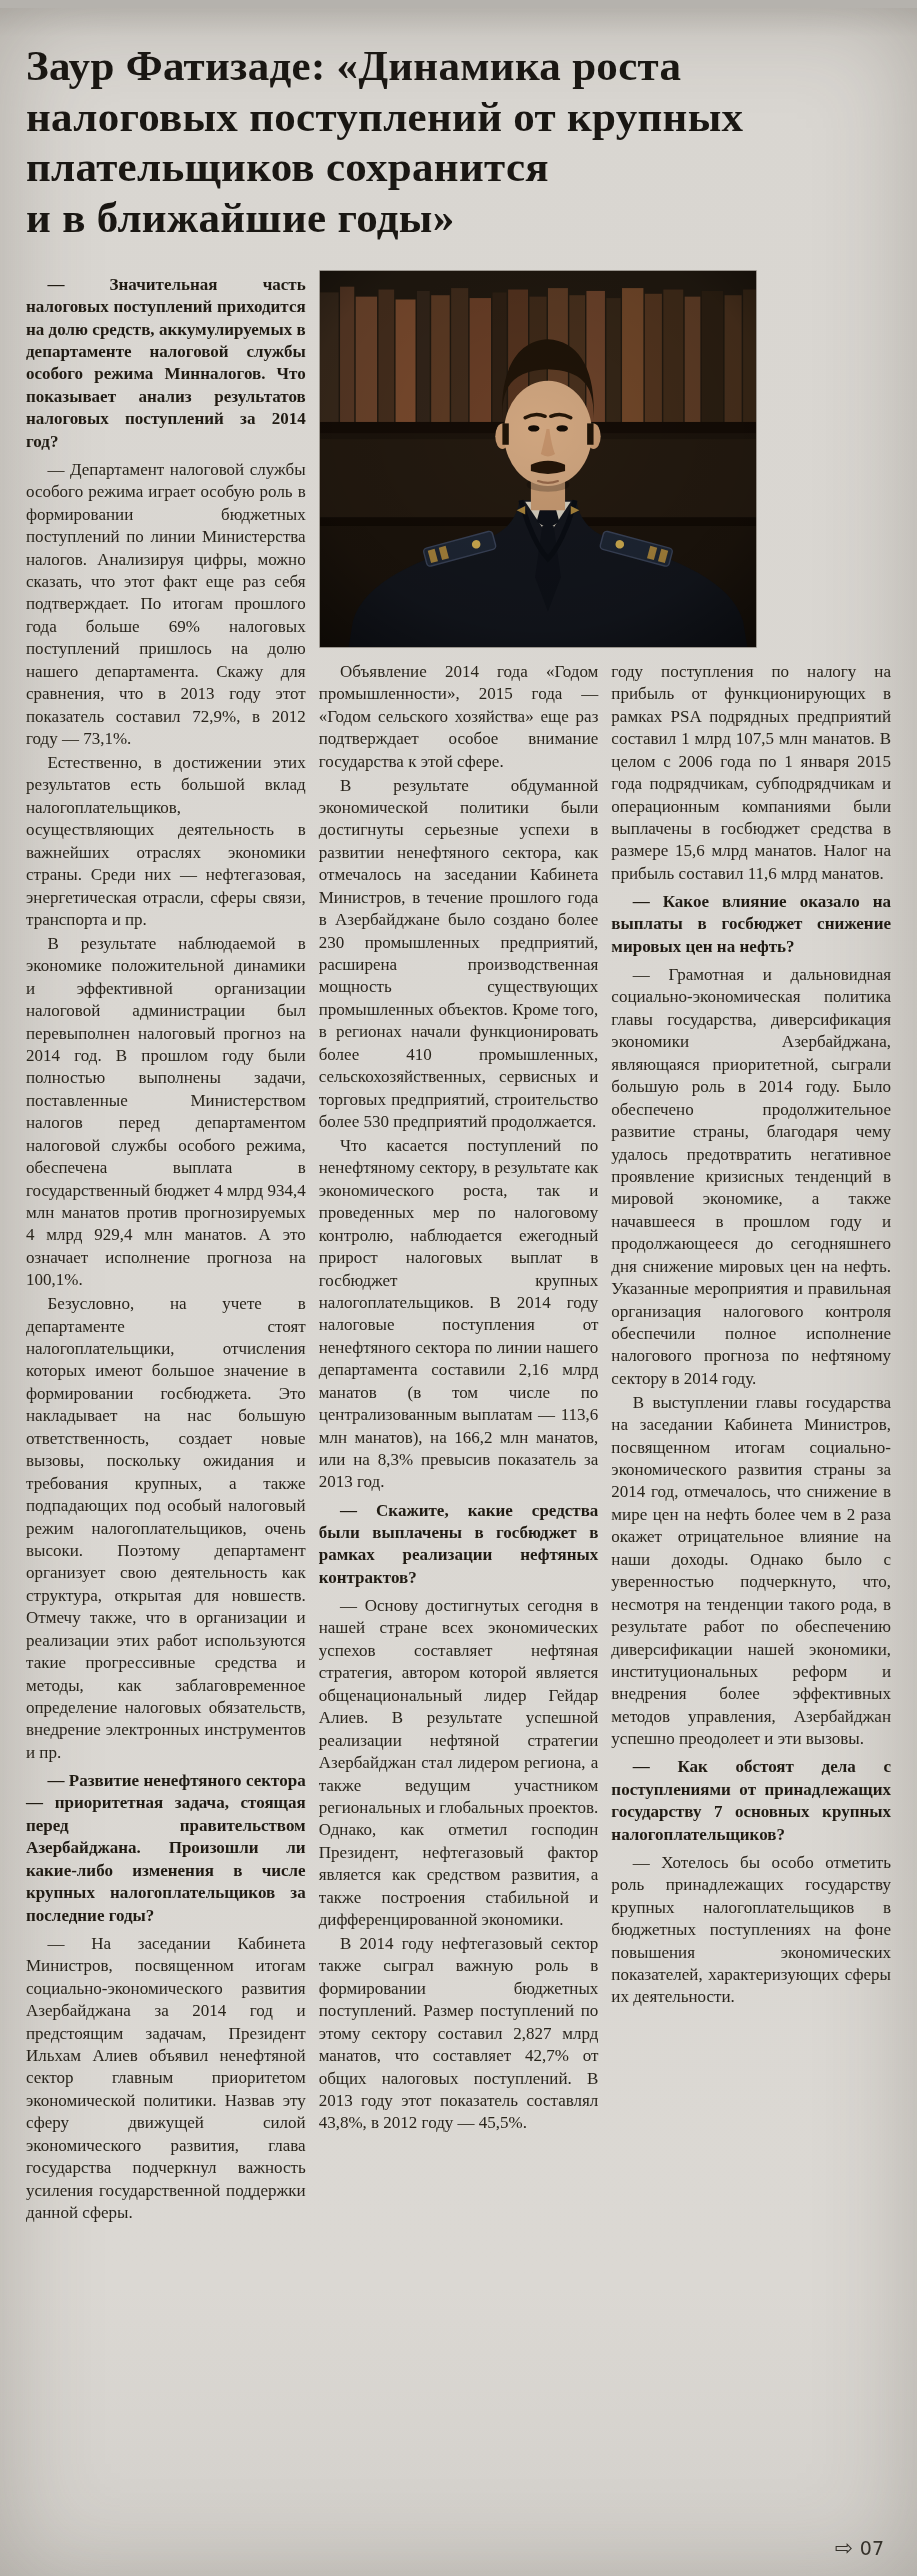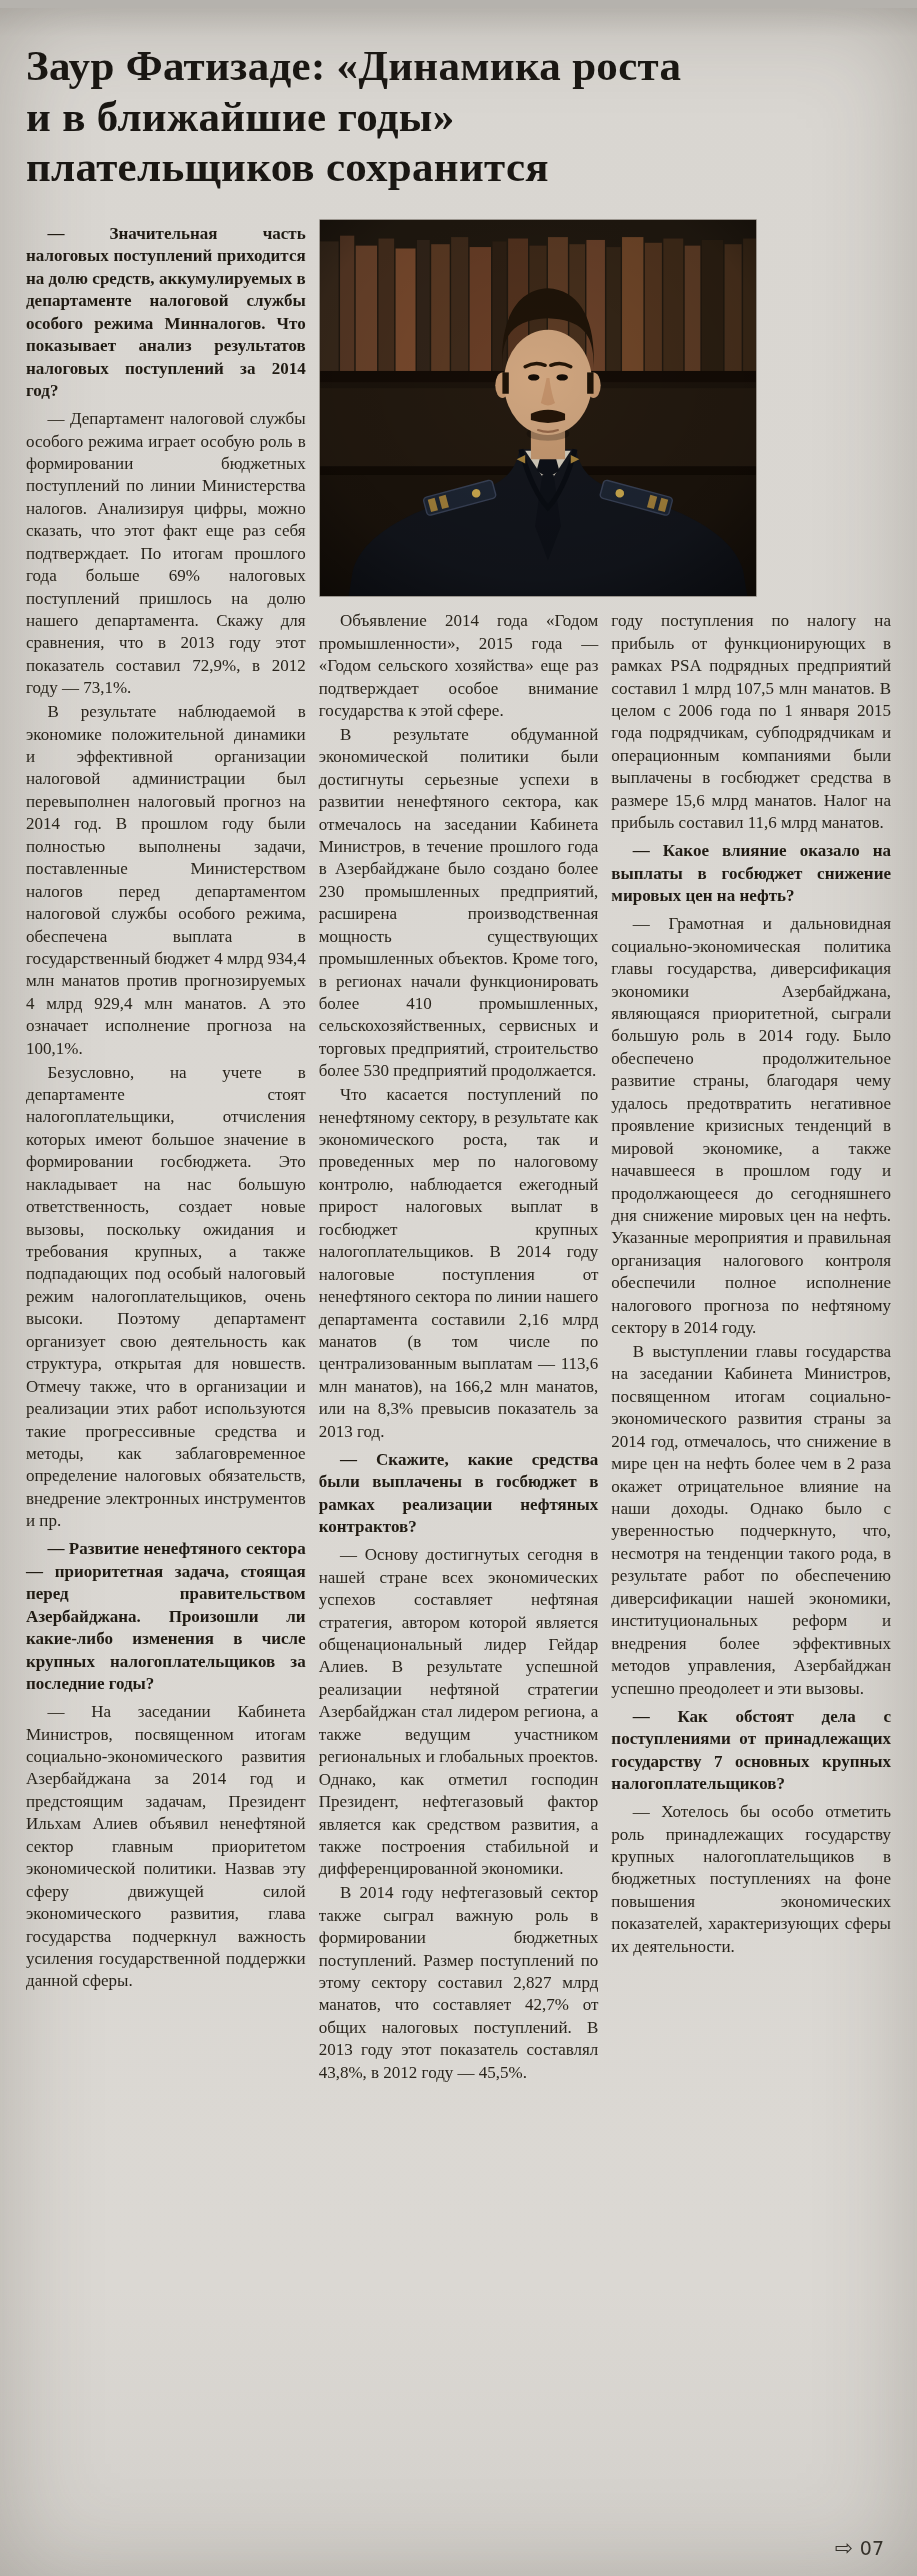--- a/index.html
+++ b/index.html
@@ -61,30 +61,32 @@
   .page-footer .arrow { font-size: 21.4px; }
 </style>
 </head>
 <body>
 
 <div class="page">
 
   <header class="masthead">
     <h1 class="title">
       <span class="title-line">Заур Фатизаде: «Динамика роста</span>
+      <span class="title-line">налоговых поступлений от крупных</span>
+      <span class="title-line">плательщиков сохранится</span>
       <span class="title-line">и в ближайшие годы»</span>
-      <span class="title-line">плательщиков сохранится</span>
     </h1>
   </header>
 
   <main class="content">
 
     <section class="col">
         <p class="para bold">— Значительная часть налоговых поступлений приходится на долю средств, аккумулируемых в департаменте налоговой службы особого режима Минналогов. Что показывает анализ результатов налоговых поступлений за 2014 год?</p>
         <p class="para normal">— Департамент налоговой службы особого режима играет особую роль в формировании бюджетных поступлений по линии Министерства налогов. Анализируя цифры, можно сказать, что этот факт еще раз себя подтверждает. По итогам прошлого года больше 69% налоговых поступлений пришлось на долю нашего департамента. Скажу для сравнения, что в 2013 году этот показатель составил 72,9%, в 2012 году — 73,1%.</p>
+        <p class="para normal">Естественно, в достижении этих результатов есть большой вклад налогоплательщиков, осуществляющих деятельность в важнейших отраслях экономики страны. Среди них — нефтегазовая, энергетическая отрасли, сферы связи, транспорта и пр.</p>
         <p class="para normal">В результате наблюдаемой в экономике положительной динамики и эффективной организации налоговой администрации был перевыполнен налоговый прогноз на 2014 год. В прошлом году были полностью выполнены задачи, поставленные Министерством налогов перед департаментом налоговой службы особого режима, обеспечена выплата в государственный бюджет 4 млрд 934,4 млн манатов против прогнозируемых 4 млрд 929,4 млн манатов. А это означает исполнение прогноза на 100,1%.</p>
         <p class="para normal">Безусловно, на учете в департаменте стоят налогоплательщики, отчисления которых имеют большое значение в формировании госбюджета. Это накладывает на нас большую ответственность, создает новые вызовы, поскольку ожидания и требования крупных, а также подпадающих под особый налоговый режим налогоплательщиков, очень высоки. Поэтому департамент организует свою деятельность как структура, открытая для новшеств. Отмечу также, что в организации и реализации этих работ используются такие прогрессивные средства и методы, как заблаговременное определение налоговых обязательств, внедрение электронных инструментов и пр.</p>
         <p class="para bold">— Развитие ненефтяного сектора — приоритетная задача, стоящая перед правительством Азербайджана. Произошли ли какие-либо изменения в числе крупных налогоплательщиков за последние годы?</p>
         <p class="para normal">— На заседании Кабинета Министров, посвященном итогам социально-экономического развития Азербайджана за 2014 год и предстоящим задачам, Президент Ильхам Алиев объявил ненефтяной сектор главным приоритетом экономической политики. Назвав эту сферу движущей силой экономического развития, глава государства подчеркнул важность усиления государственной поддержки данной сферы.</p>
       </section>
 
     <section class="col">
       <div class="photo-spacer"></div>
       <div>
           <p class="para normal">Объявление 2014 года «Годом промышленности», 2015 года — «Годом сельского хозяйства» еще раз подтверждает особое внимание государства к этой сфере.</p>

